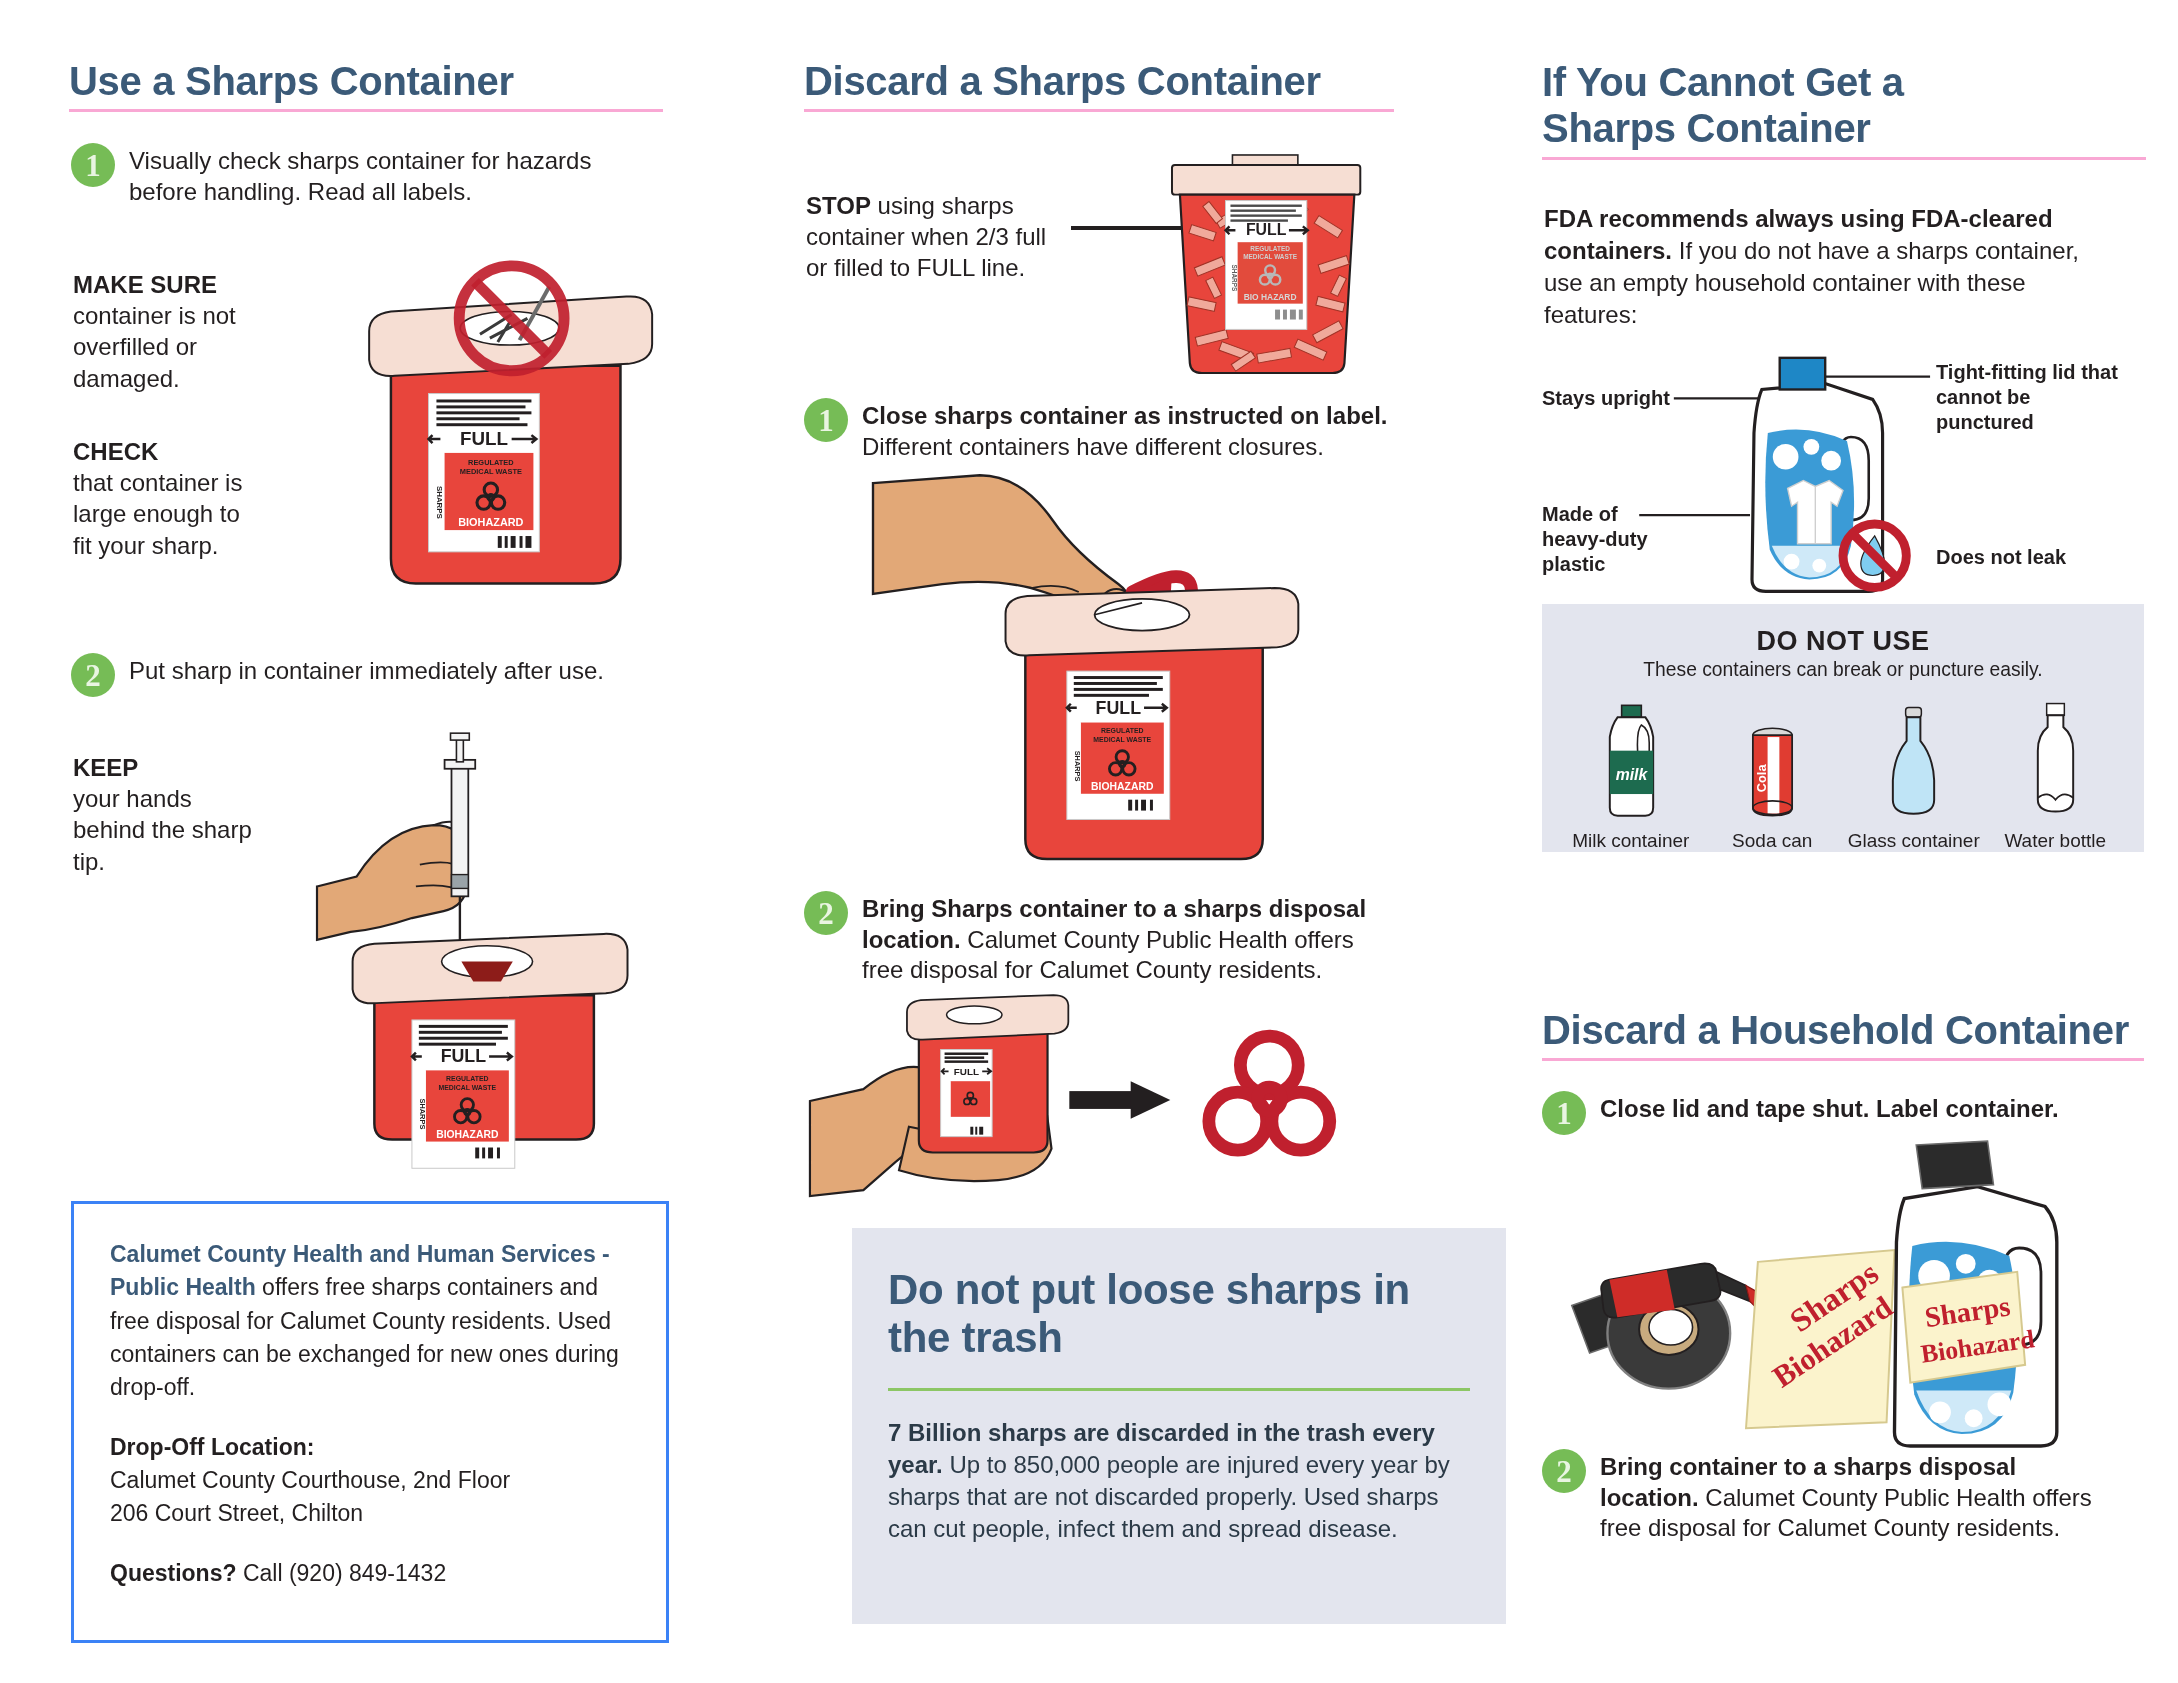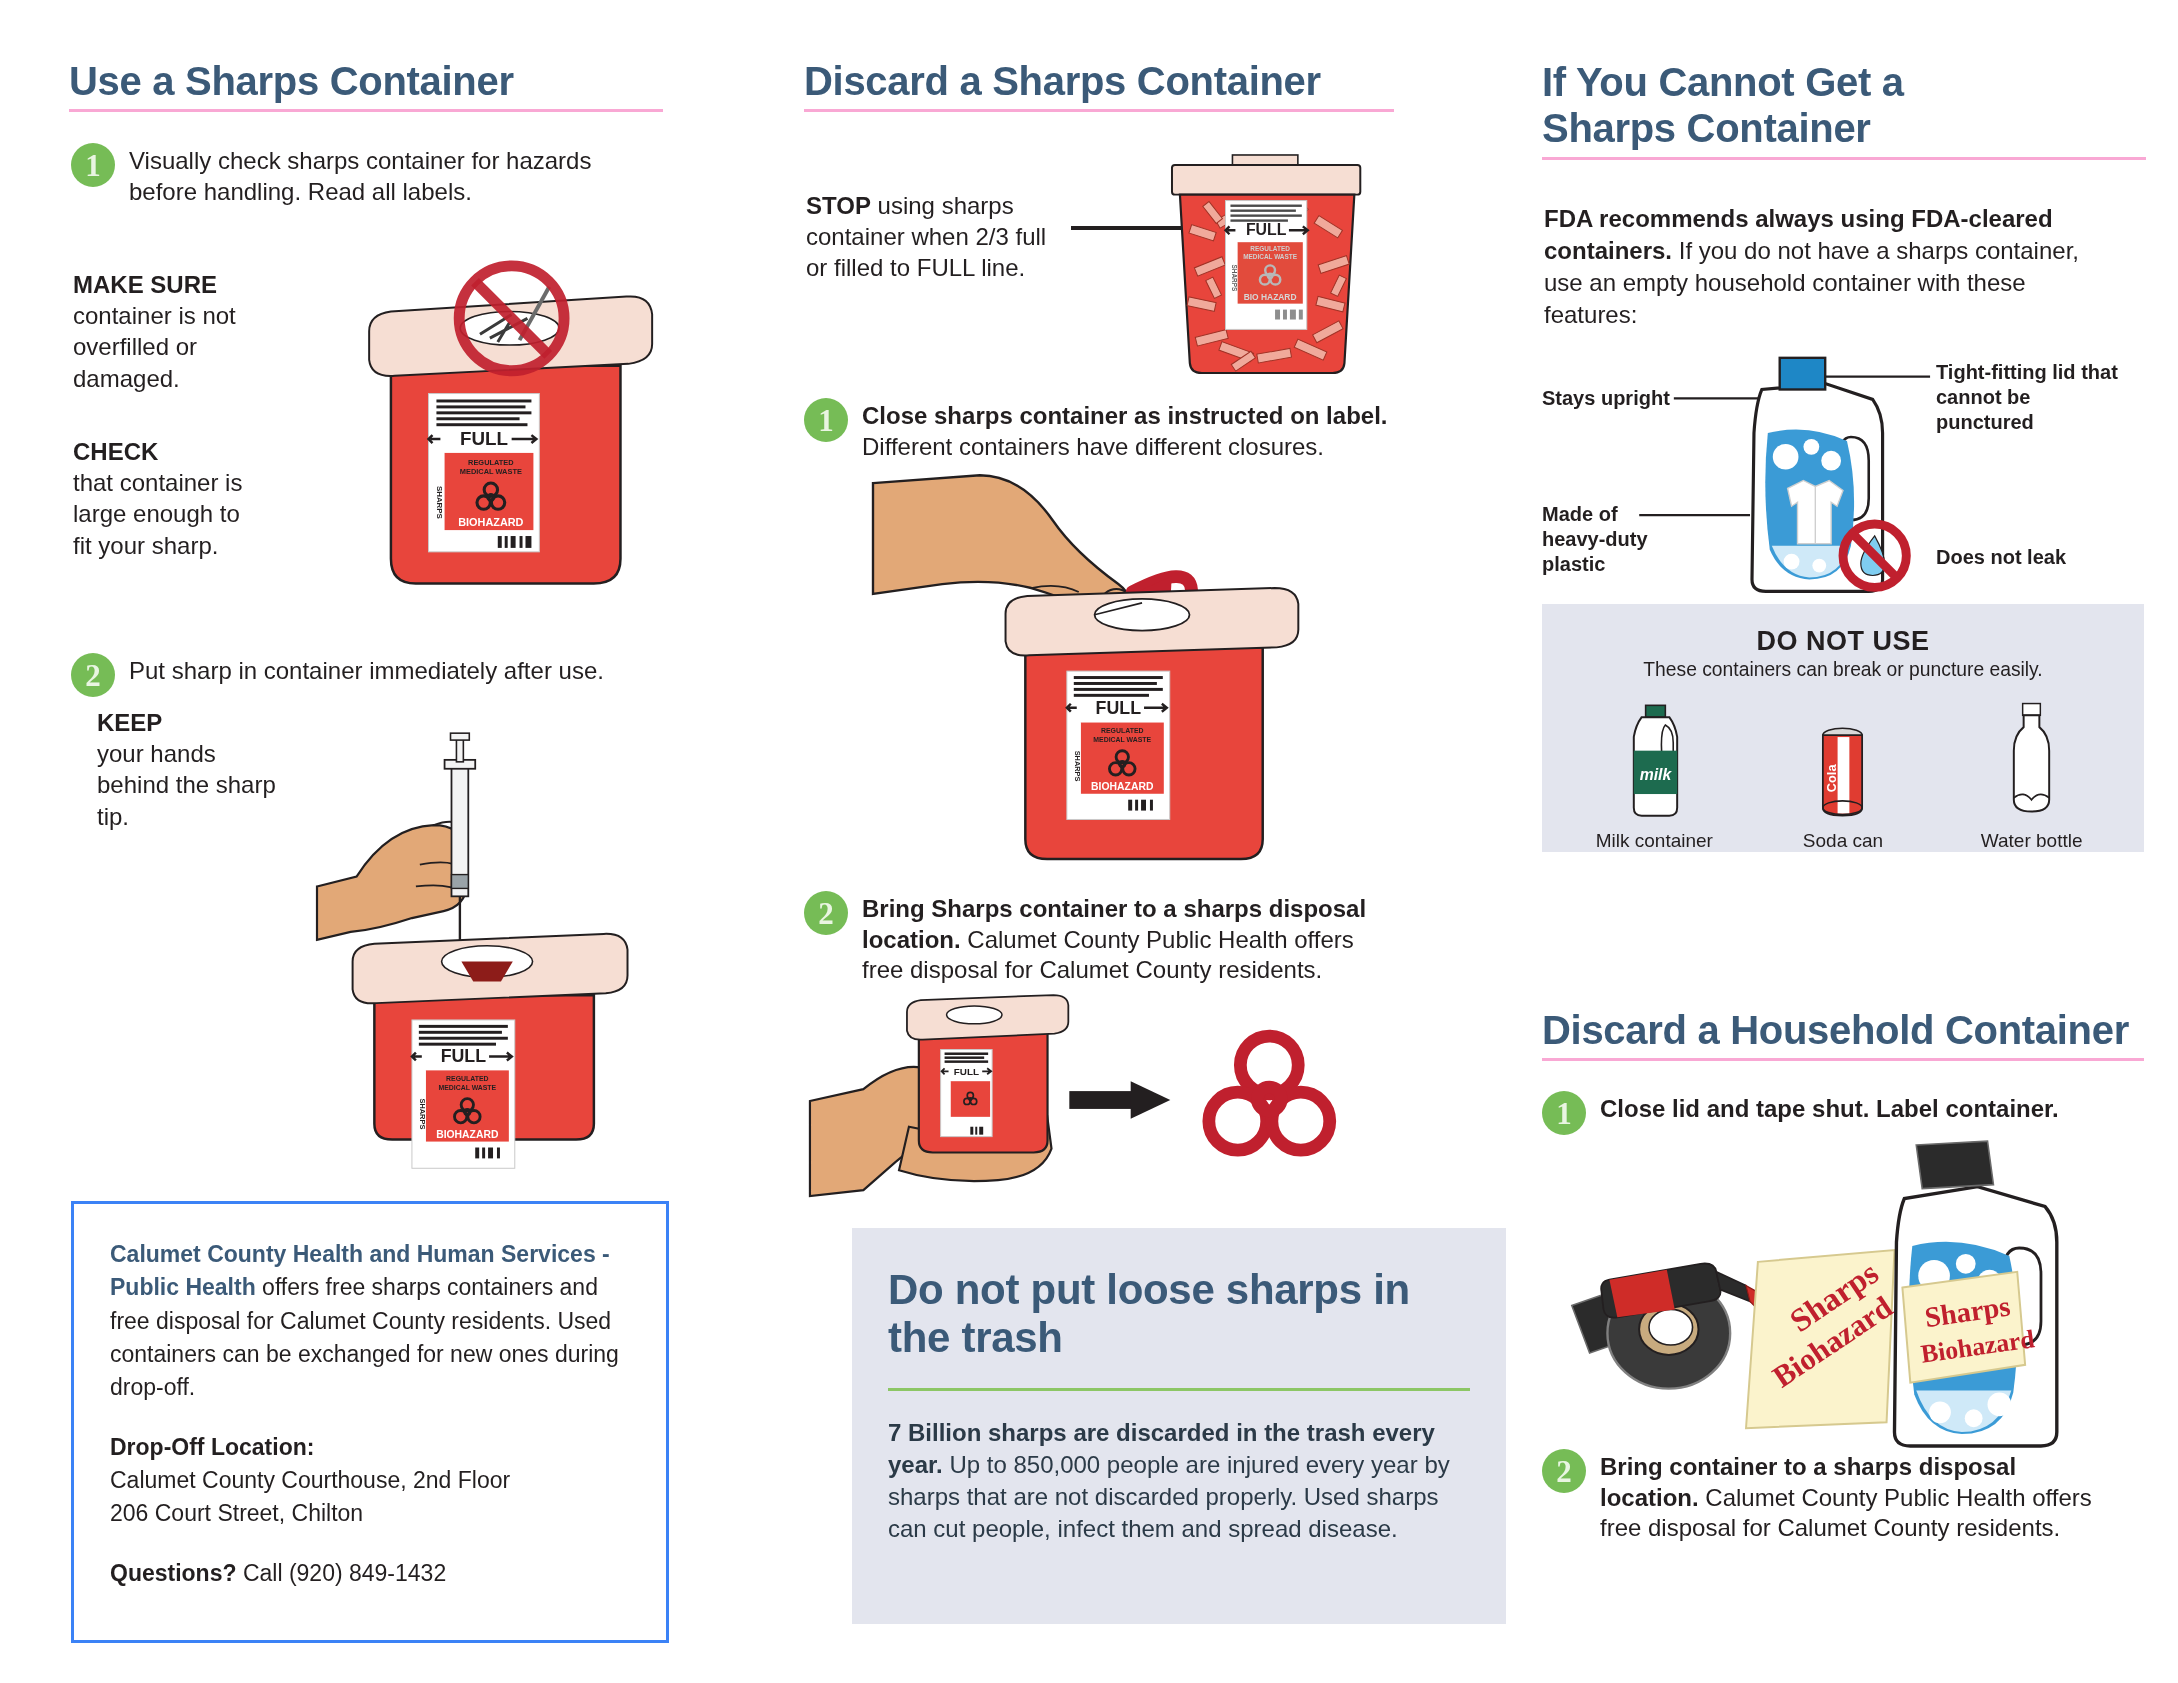--- a/index.html
+++ b/index.html
@@ -162,21 +162,21 @@
         <circle cx="152" cy="62" r="53" fill="none" stroke="#c0202e" stroke-width="11" opacity="0.92"></circle>
         <line x1="115" y1="25" x2="189" y2="99" stroke="#c0202e" stroke-width="11" opacity="0.92"></line>
       </svg>
     </div>
 
     <div class="step" style="position:absolute;top:651px;left:2px;width:574px;">
       <div class="bullet">2</div>
       <div class="step-text">Put sharp in container immediately after use.</div>
     </div>
 
-    <div class="side-cap" style="position:absolute;top:707px;left:4px;width:188px;margin-left:24px;">
+    <div class="side-cap" style="position:absolute;top:752px;left:4px;width:188px;">
       <span class="cap-head">KEEP</span>
       <span>your hands behind the sharp tip.</span>
     </div>
 
     <div class="art" style="position:absolute;top:708px;left:248px;width:356px;height:436px;">
       <svg width="356" height="436" viewBox="0 0 360 440">
 
         <path d="M0 180 L40 170 Q72 120 118 118 Q145 118 150 140 L152 178 Q150 200 128 205 L96 212 Q60 224 34 226 L0 234 Z" fill="#e2a877" stroke="#231f20" stroke-width="2.2"></path>
         <path d="M118 118 Q146 108 150 128" fill="none" stroke="#231f20" stroke-width="2"></path>
         <path d="M104 158 Q136 152 146 162" fill="none" stroke="#231f20" stroke-width="1.8"></path>
@@ -492,20 +492,29 @@
               <ellipse cx="27" cy="22" rx="20" ry="7" fill="#d9d9d9" stroke="#231f20" stroke-width="1.6"></ellipse>
               <path d="M7 22 L7 96 Q7 104 27 104 Q47 104 47 96 L47 22 Z" fill="#e03c31" stroke="#231f20" stroke-width="1.8"></path>
               <rect x="22" y="24" width="12" height="78" fill="#ffffff"></rect>
               <text x="20" y="66" font-size="13" font-weight="bold" text-anchor="middle" fill="#ffffff" transform="rotate(-90 20 66)" font-family="'Liberation Sans',sans-serif">Cola</text>
               <ellipse cx="27" cy="96" rx="20" ry="7" fill="none" stroke="#231f20" stroke-width="1.6"></ellipse>
             </svg>
           </div>
           <div class="dnu-label">Soda can</div>
         </div>
 
+        <div class="dnu-item">
+          <div class="dnu-art">
+            <svg width="59" height="117" viewBox="0 0 60 118">
+              <rect x="22" y="2" width="16" height="10" rx="3" fill="#d9d9d9" stroke="#231f20" stroke-width="1.5"></rect>
+              <path d="M23 12 L23 36 Q10 52 9 76 L9 96 Q9 110 30 110 Q51 110 51 96 L51 76 Q50 52 37 36 L37 12 Z" fill="#bfe4f6" stroke="#231f20" stroke-width="2"></path>
+            </svg>
+          </div>
+          <div class="dnu-label">Glass container</div>
+        </div>
 
         <div class="dnu-item">
           <div class="dnu-art">
             <svg width="55" height="121" viewBox="0 0 56 122">
               <rect x="19" y="2" width="18" height="12" fill="#ffffff" stroke="#231f20" stroke-width="1.5"></rect>
               <path d="M20 14 L20 26 Q10 34 10 50 L10 100 Q10 112 28 112 Q46 112 46 100 L46 50 Q46 34 36 26 L36 14 Z" fill="#ffffff" stroke="#231f20" stroke-width="2"></path>
               <path d="M10 98 Q20 90 28 100 Q36 90 46 98" fill="none" stroke="#231f20" stroke-width="1.8"></path>
             </svg>
           </div>
           <div class="dnu-label">Water bottle</div>

